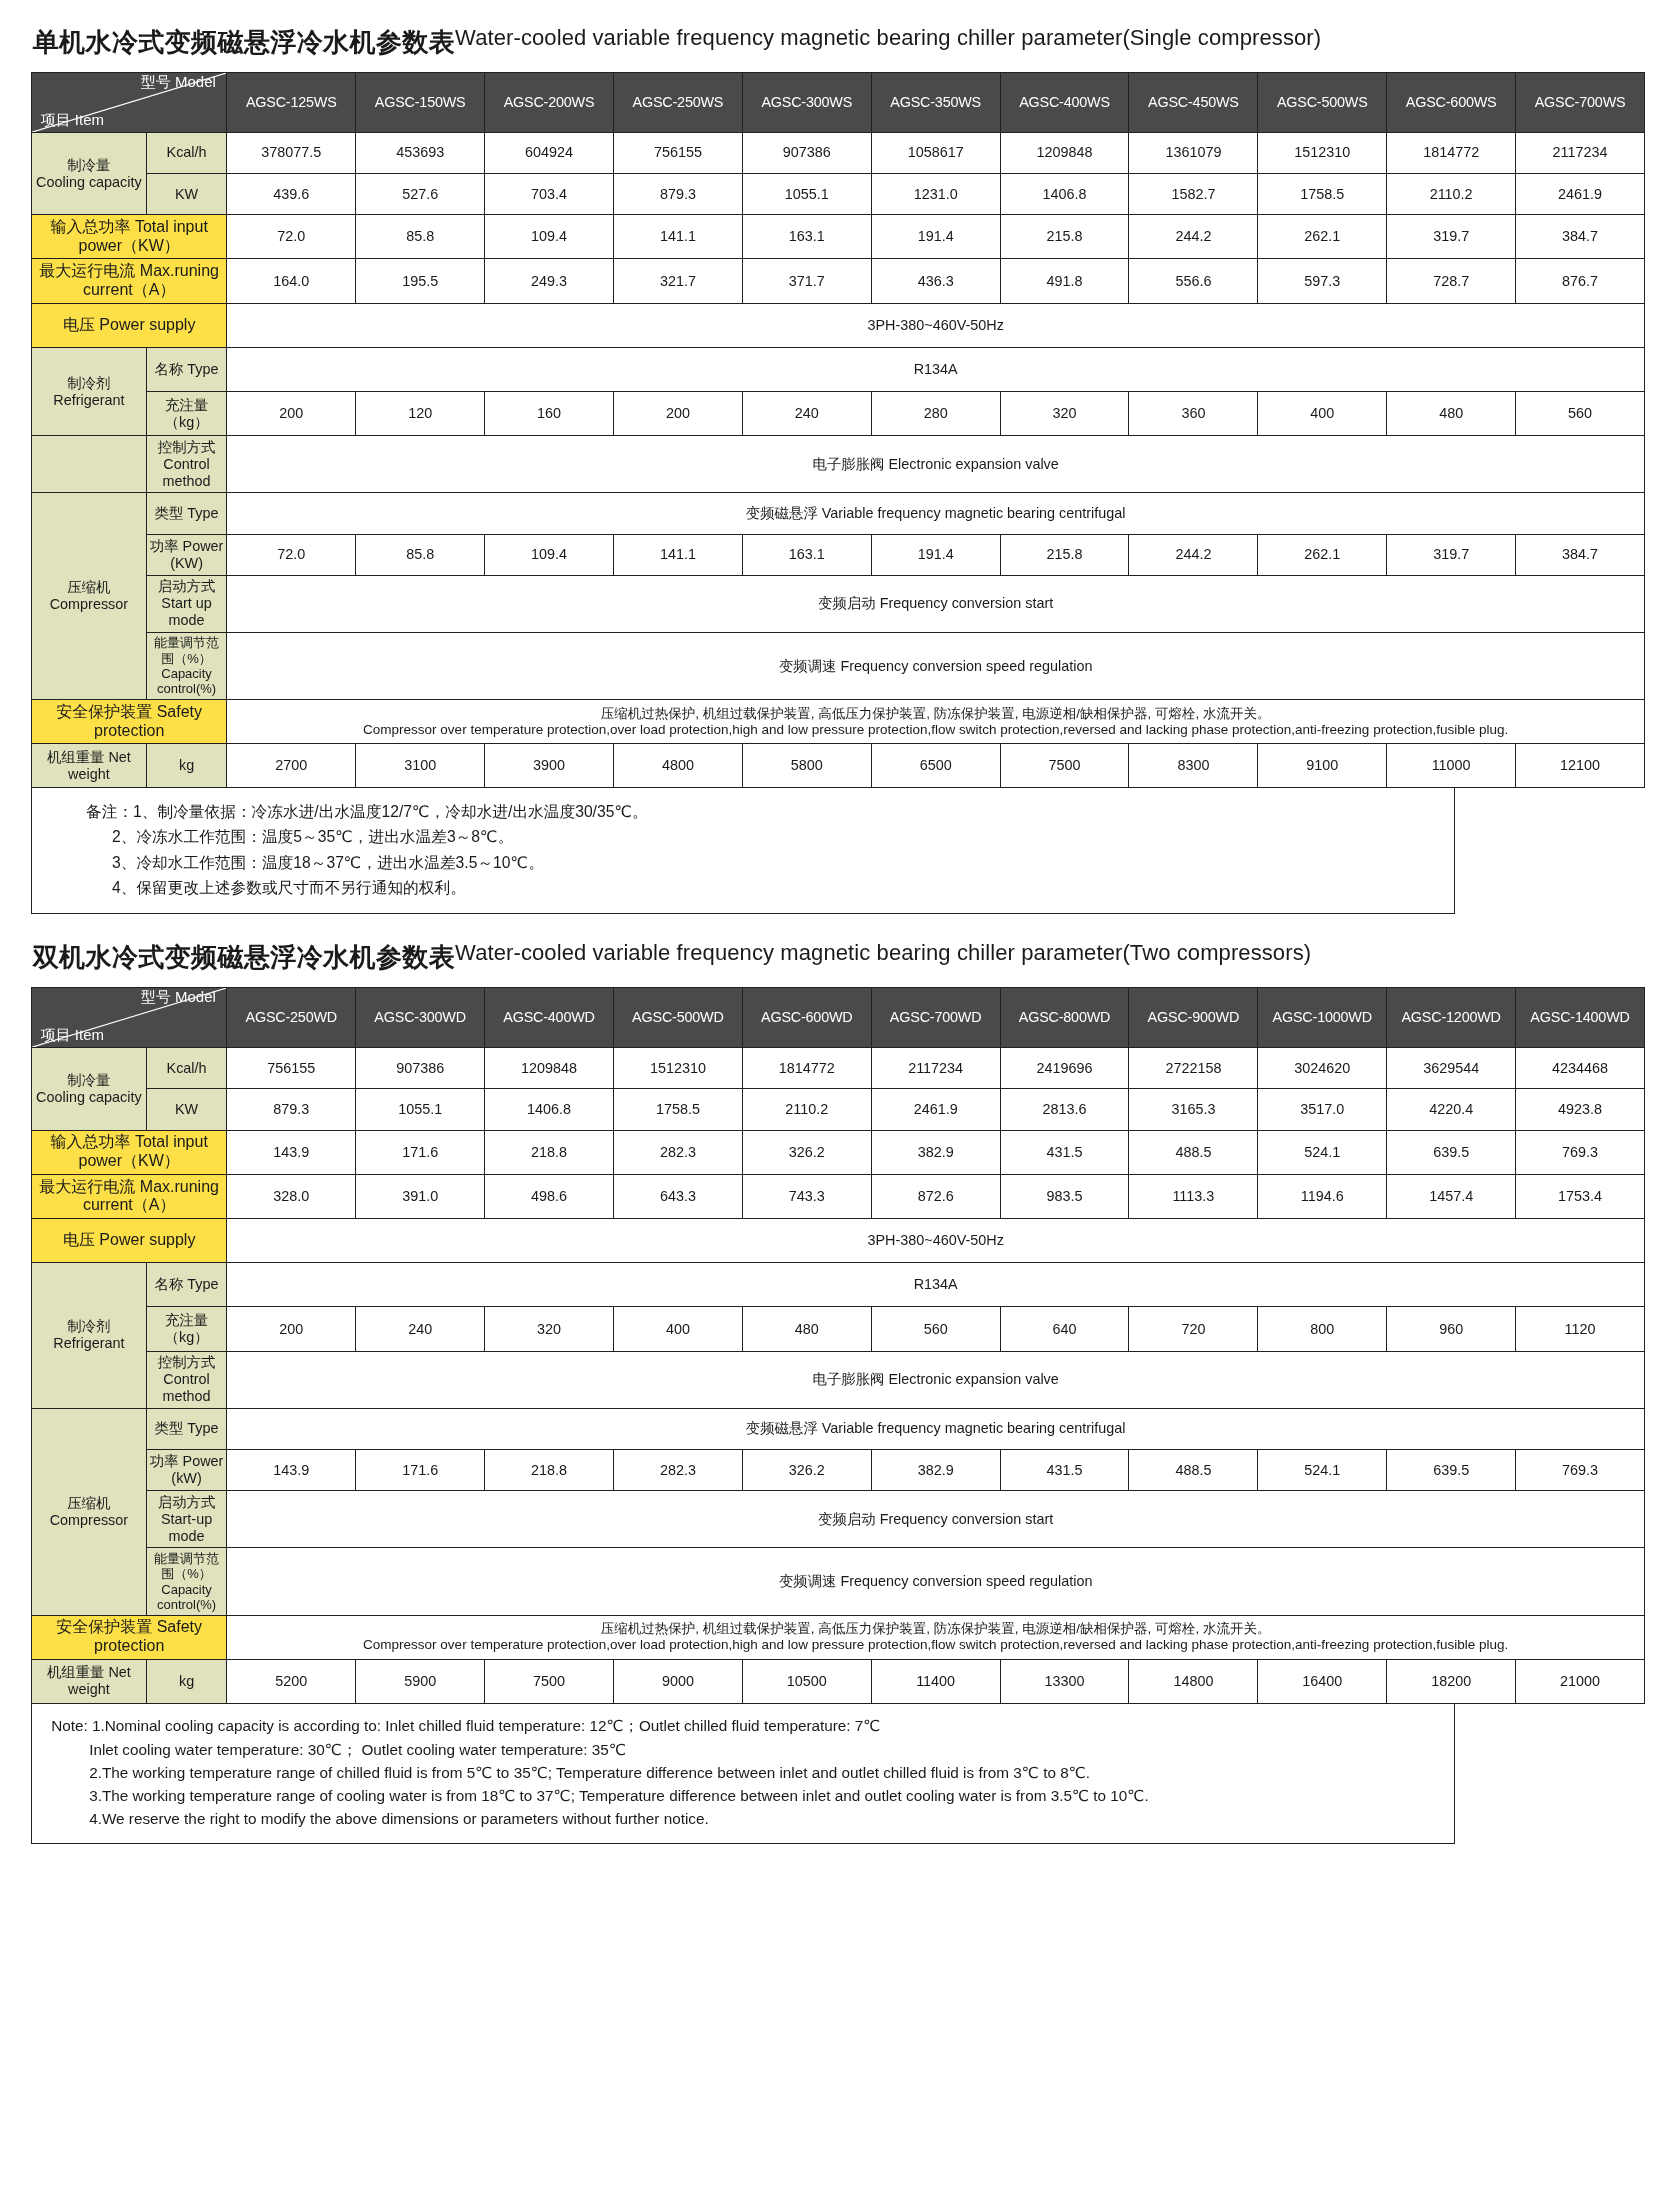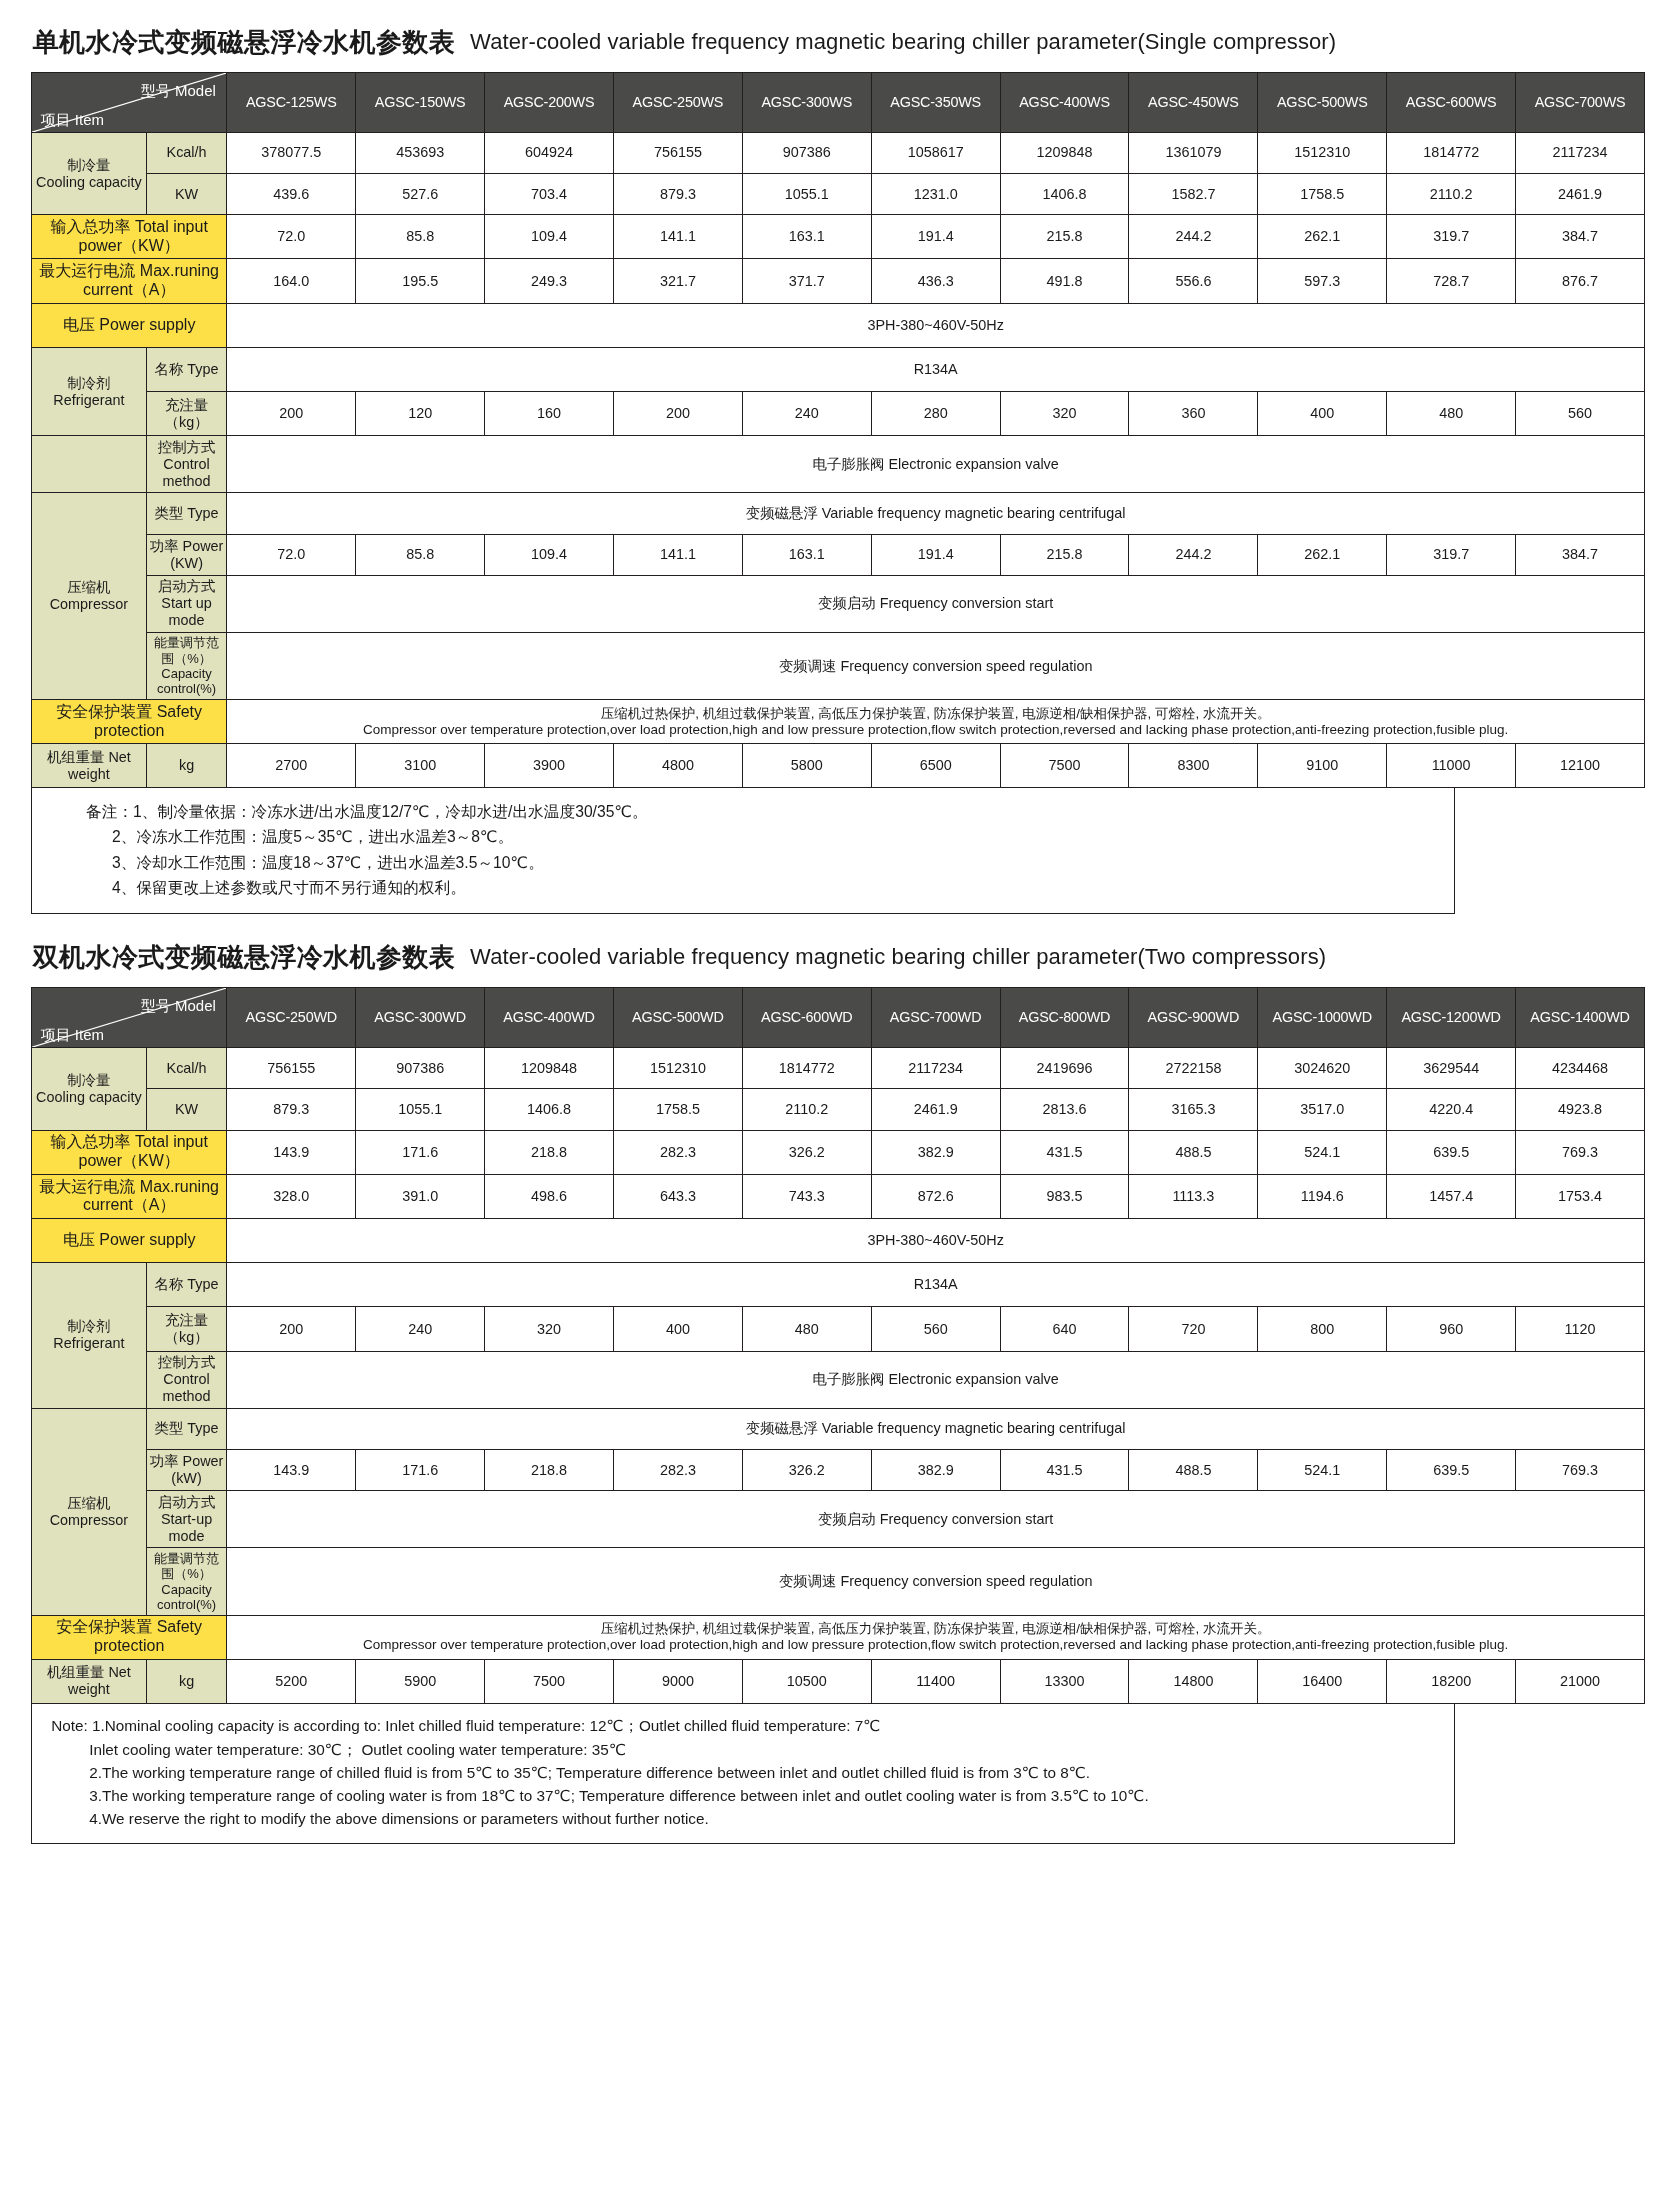--- a/index.html
+++ b/index.html
@@ -14,22 +14,22 @@
     -webkit-font-smoothing: antialiased;
   }
   .page {
     width: 1677px;
     box-sizing: border-box;
     padding: 24.5px 31px 21px 31px;
   }
   
   .sec-title {
     display: flex;
-    align-items: center;
-    gap: 15px;
+    align-items: flex-start;
+    gap: 0;
     margin: 0 0 12.2px 1.7px;
     white-space: nowrap;
   }
   .sec-title .cn {
     font-size: 26px;
     font-weight: 700;
     letter-spacing: 0.4px;
   }
   .sec-title .en {
     font-size: 22px;
@@ -71,21 +71,21 @@
   }
   .hdr-model .item {
     position: absolute;
     left: 8.7px;
     bottom: 3.5px;
     font-size: 15px;
   }
   .hdr-model .model {
     position: absolute;
     right: 10.5px;
-    top: 9px;
+    top: 0;
     font-size: 15px;
   }
   .hdr-col {
     font-size: 14.4px;
     color: #ffffff;
     letter-spacing: -0.2px;
   }
   .lbl {
     background: #fde047;
     font-size: 16px;

